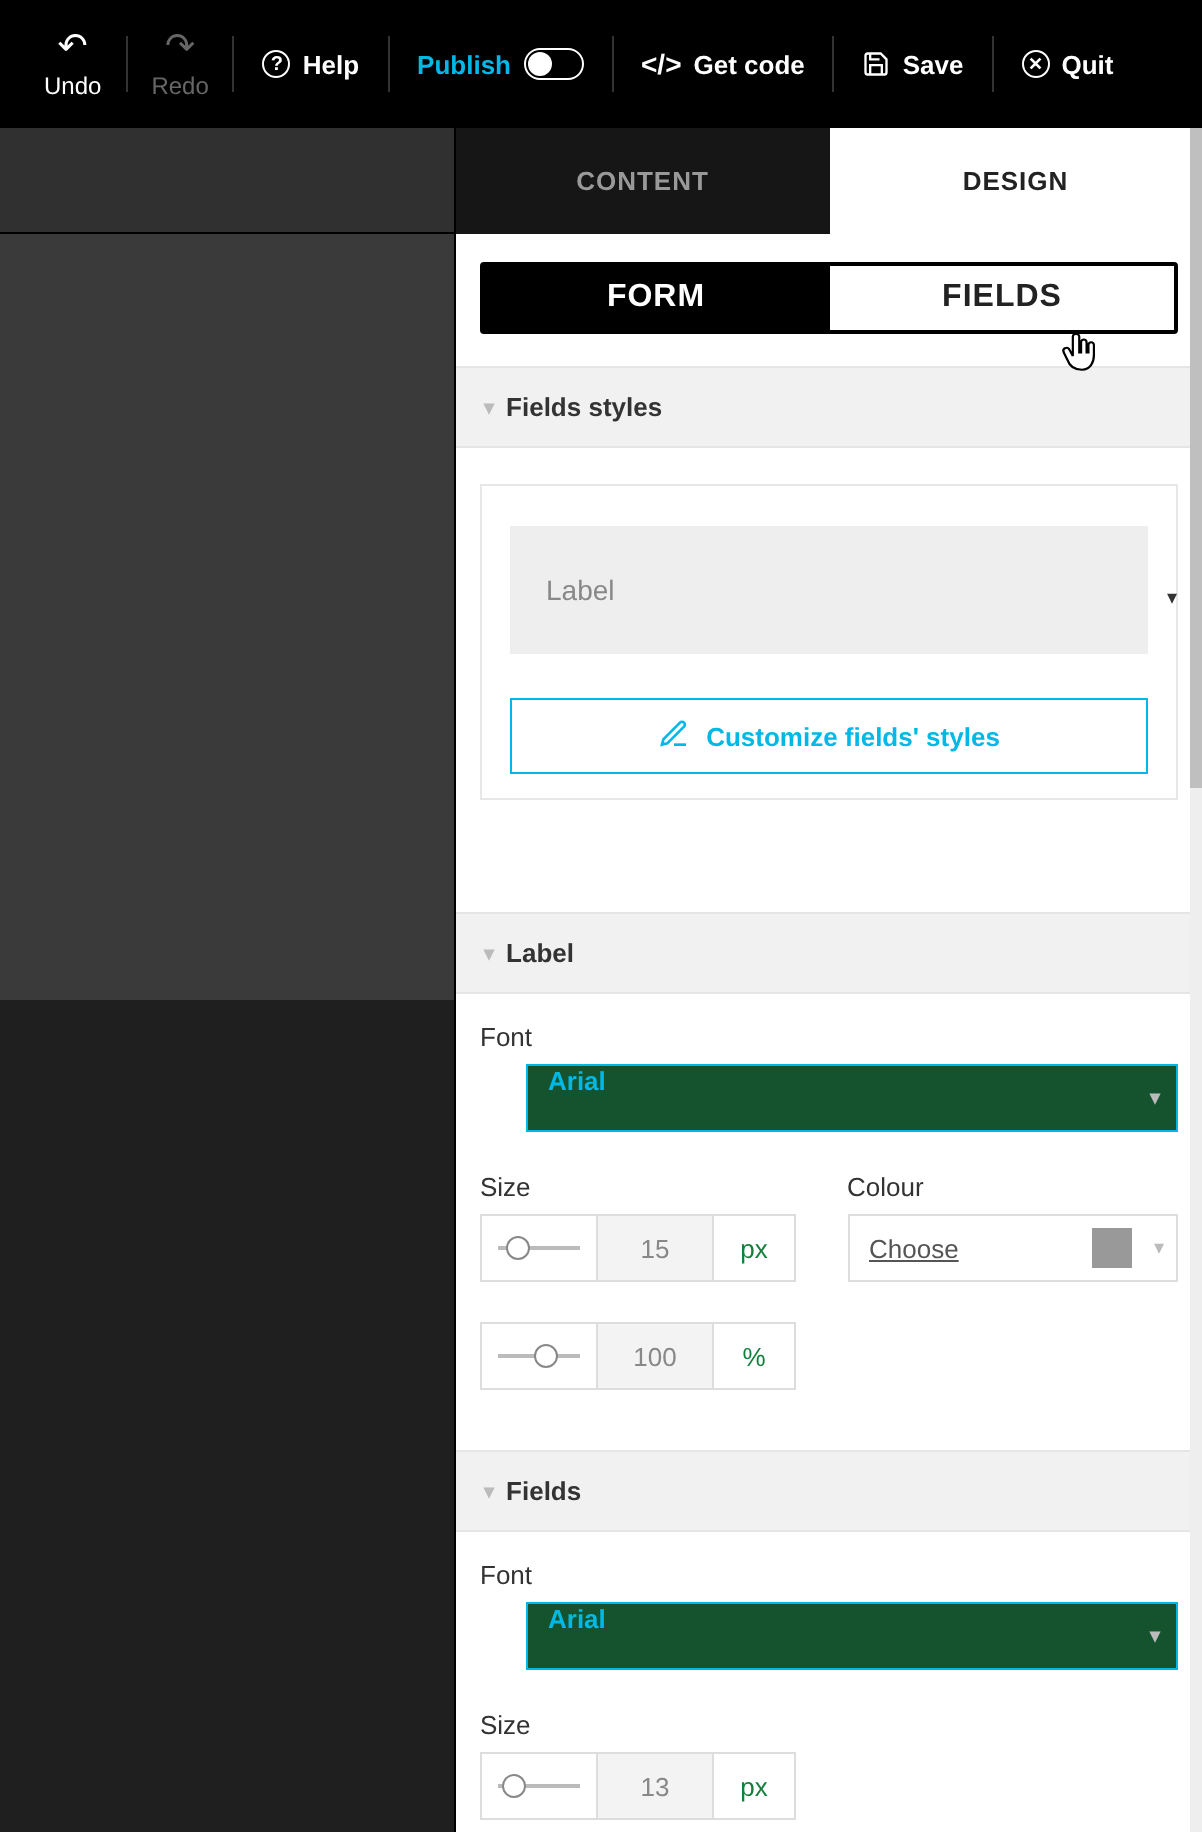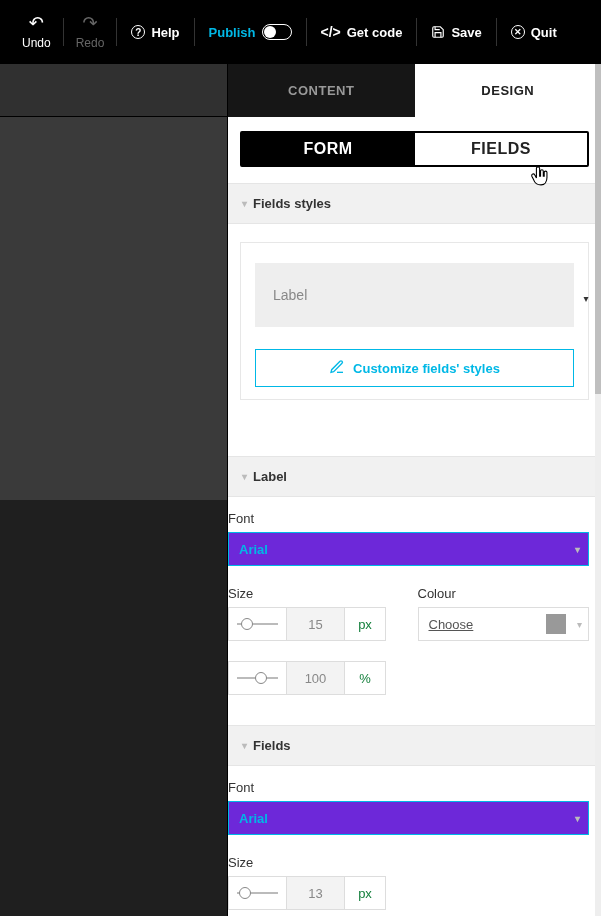--- a/index.html
+++ b/index.html
@@ -172,34 +172,35 @@
     display:flex;
     align-items:center;
     justify-content:center;
     font-size:13px;
     font-weight:700;
     cursor:pointer;
   }
   .customize-btn .pen { margin-right:8px; }
 
   
-  .ctrl-block { padding: 14px 12px 6px 0; }
+  .ctrl-block { padding: 14px 12px 6px 12px; }
   .ctrl-label { font-size:13px; color:#333; margin-bottom:6px; }
   .select {
     border:1px solid #00b8e6;
     height:34px;
     display:flex;
-    align-items:center;
+    align-items:flex-start;
     padding:0 10px;
     color:#00b8e6;
     font-size:13px;
     font-weight:700;
     position:relative;
     cursor:pointer;
-    background:#6d28d9;
+    background:#14532d;
+    margin-left:23px;
   }
   .select .sel-caret{
     position:absolute; right:8px; top:50%; transform:translateY(-50%);
     font-size:10px;color:#bbb;
   }
   .row { display:flex; gap:18px; }
   .col { flex:1; }
   .slider-row { display:flex; height:34px; }
   .slider-box {
     width:58px; border:1px solid #ddd; border-right:none;

